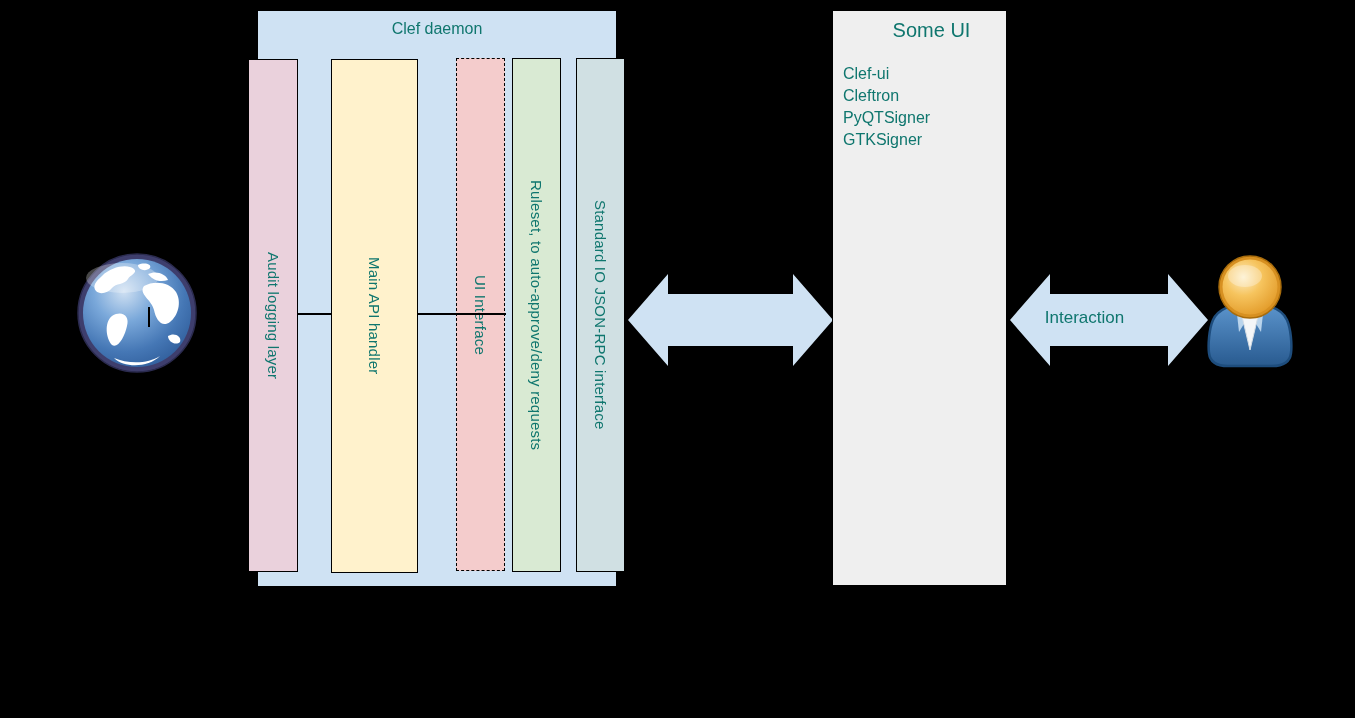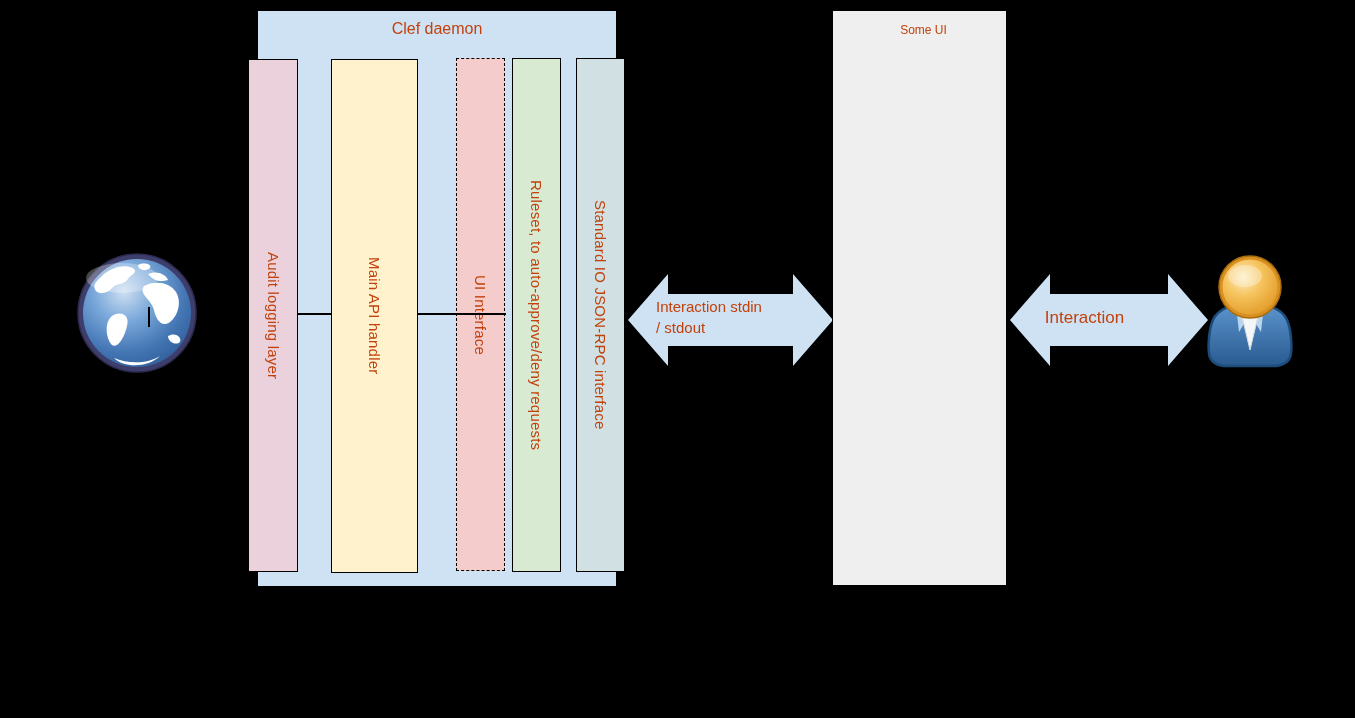--- a/index.html
+++ b/index.html
@@ -1,18 +1,18 @@
 <!DOCTYPE html>
 <html><head>
 <meta charset="utf-8">
 <style>
   html,body{margin:0;padding:0;background:#000;}
   #canvas{
     position:relative;width:1355px;height:718px;background:#000;overflow:hidden;
-    font-family:"Liberation Sans",sans-serif;color:#c2410c;
+    font-family:"Liberation Sans",sans-serif;color:#0f766e;
   }
   
   .daemon-box{
     position:absolute;left:257px;top:10px;width:360px;height:577px;
     background:#cfe2f3;border:1px solid #000;box-sizing:border-box;
   }
   .daemon-title{
     position:absolute;left:257px;top:19px;width:360px;text-align:center;
     font-size:16px;line-height:20px;
   }
@@ -34,22 +34,22 @@
   .conn{position:absolute;background:#000;}
   .conn-a{left:298px;top:313px;width:33px;height:2px;}
   .conn-b{left:418px;top:313px;width:88px;height:2px;}
   .globe-tick{left:148px;top:307px;width:2px;height:20px;}
   
   .someui-box{
     position:absolute;left:832px;top:10px;width:175px;height:576px;
     background:#efefef;border:1px solid #000;box-sizing:border-box;
   }
   .someui-title{
-    position:absolute;left:4px;top:9px;width:100%;text-align:center;
-    font-size:12px;line-height:20px;
+    position:absolute;left:12px;top:9px;width:100%;text-align:center;
+    font-size:20px;line-height:20px;
   }
   .someui-list{
     position:absolute;left:10px;top:52px;font-size:16px;line-height:22px;
   }
   
   .arrow-svg{position:absolute;}
   .arrow-left-svg{left:628px;top:274px;}
   .arrow-right-svg{left:1010px;top:274px;}
   .arrow-left-label{
     position:absolute;left:656px;top:296px;font-size:15px;line-height:21px;
@@ -106,27 +106,29 @@
   <div class="bar bar-stdio">
     <span class="bar-label">Standard IO JSON-RPC interface</span>
   </div>
 
   <div class="conn conn-a"></div>
   <div class="conn conn-b"></div>
 
   <svg class="arrow-svg arrow-left-svg" width="205" height="92" viewBox="0 0 205 92">
     <polygon points="0,46 40,0 40,20 165,20 165,0 205,46 165,92 165,72 40,72 40,92" fill="#cfe2f3"></polygon>
   </svg>
-  <div class="arrow-left-label">
-    <div>Interaction stdin</div>
-    <div>/ stdout</div>
-  </div>
 
   <div class="someui-box">
     <div class="someui-title">Some UI</div>
+    <div class="someui-list">
+      <div>Clef-ui</div>
+      <div>Cleftron</div>
+      <div>PyQTSigner</div>
+      <div>GTKSigner</div>
+    </div>
   </div>
 
   <svg class="arrow-svg arrow-right-svg" width="198" height="92" viewBox="0 0 198 92">
     <polygon points="0,46 40,0 40,20 158,20 158,0 198,46 158,92 158,72 40,72 40,92" fill="#cfe2f3"></polygon>
   </svg>
   <div class="arrow-right-label">Interaction</div>
 
   <svg class="user-icon" width="96" height="116" viewBox="0 0 96 116">
     <defs>
       <radialGradient id="headG" cx="38%" cy="32%" r="75%">

